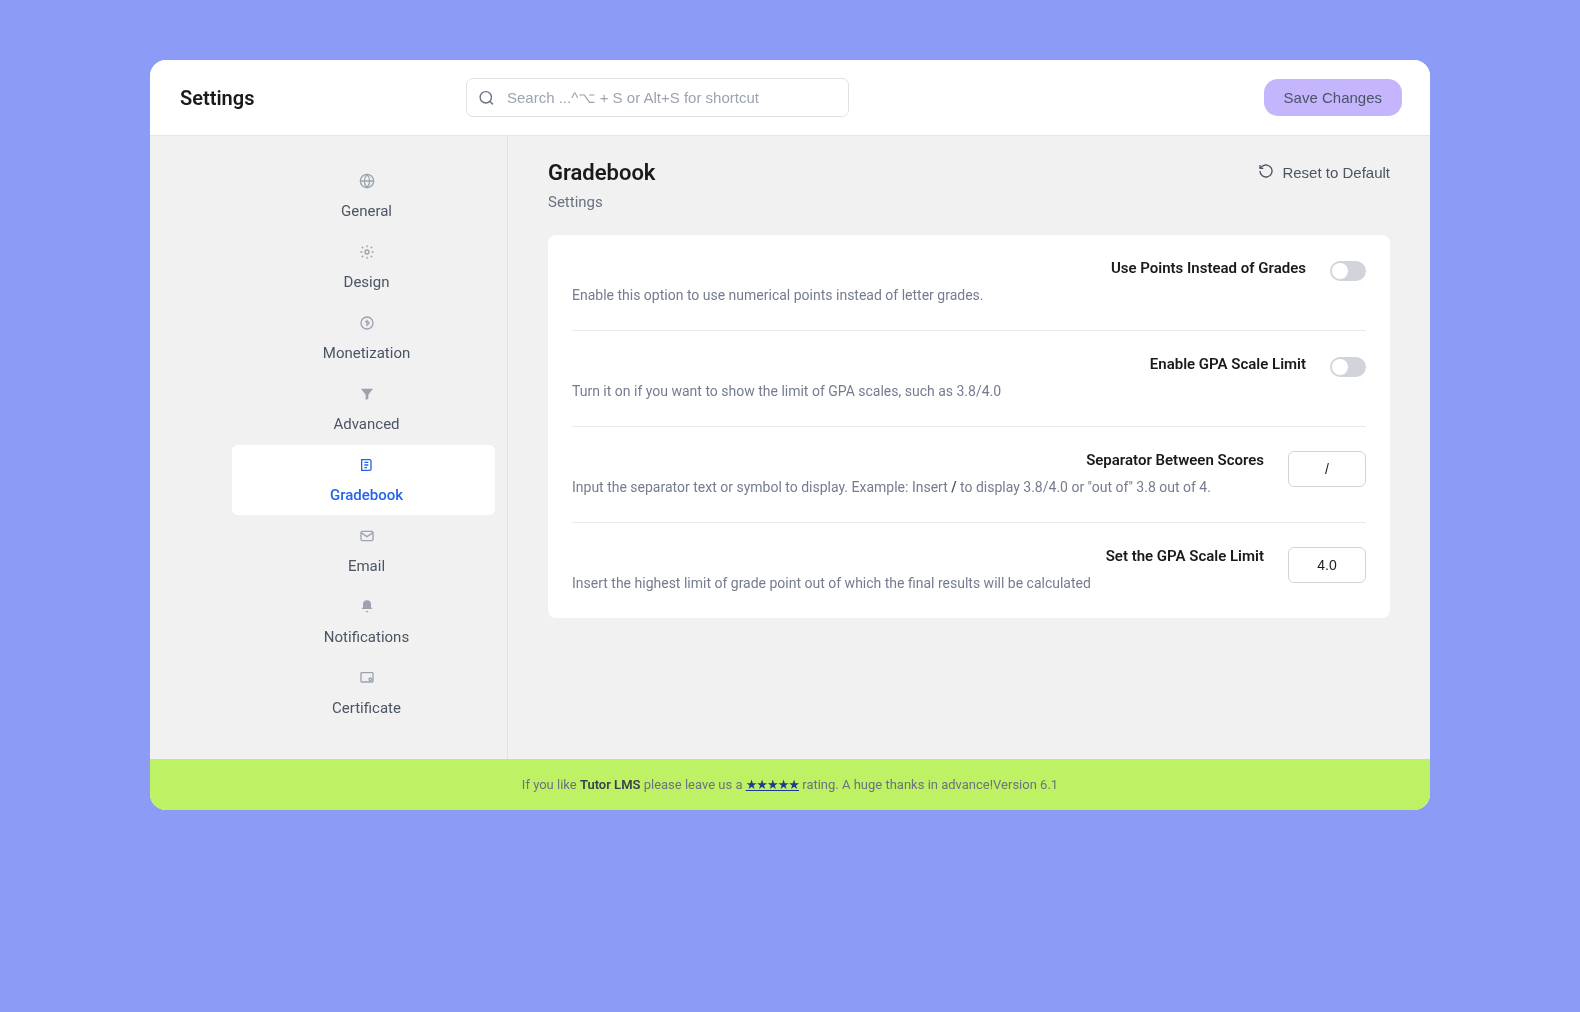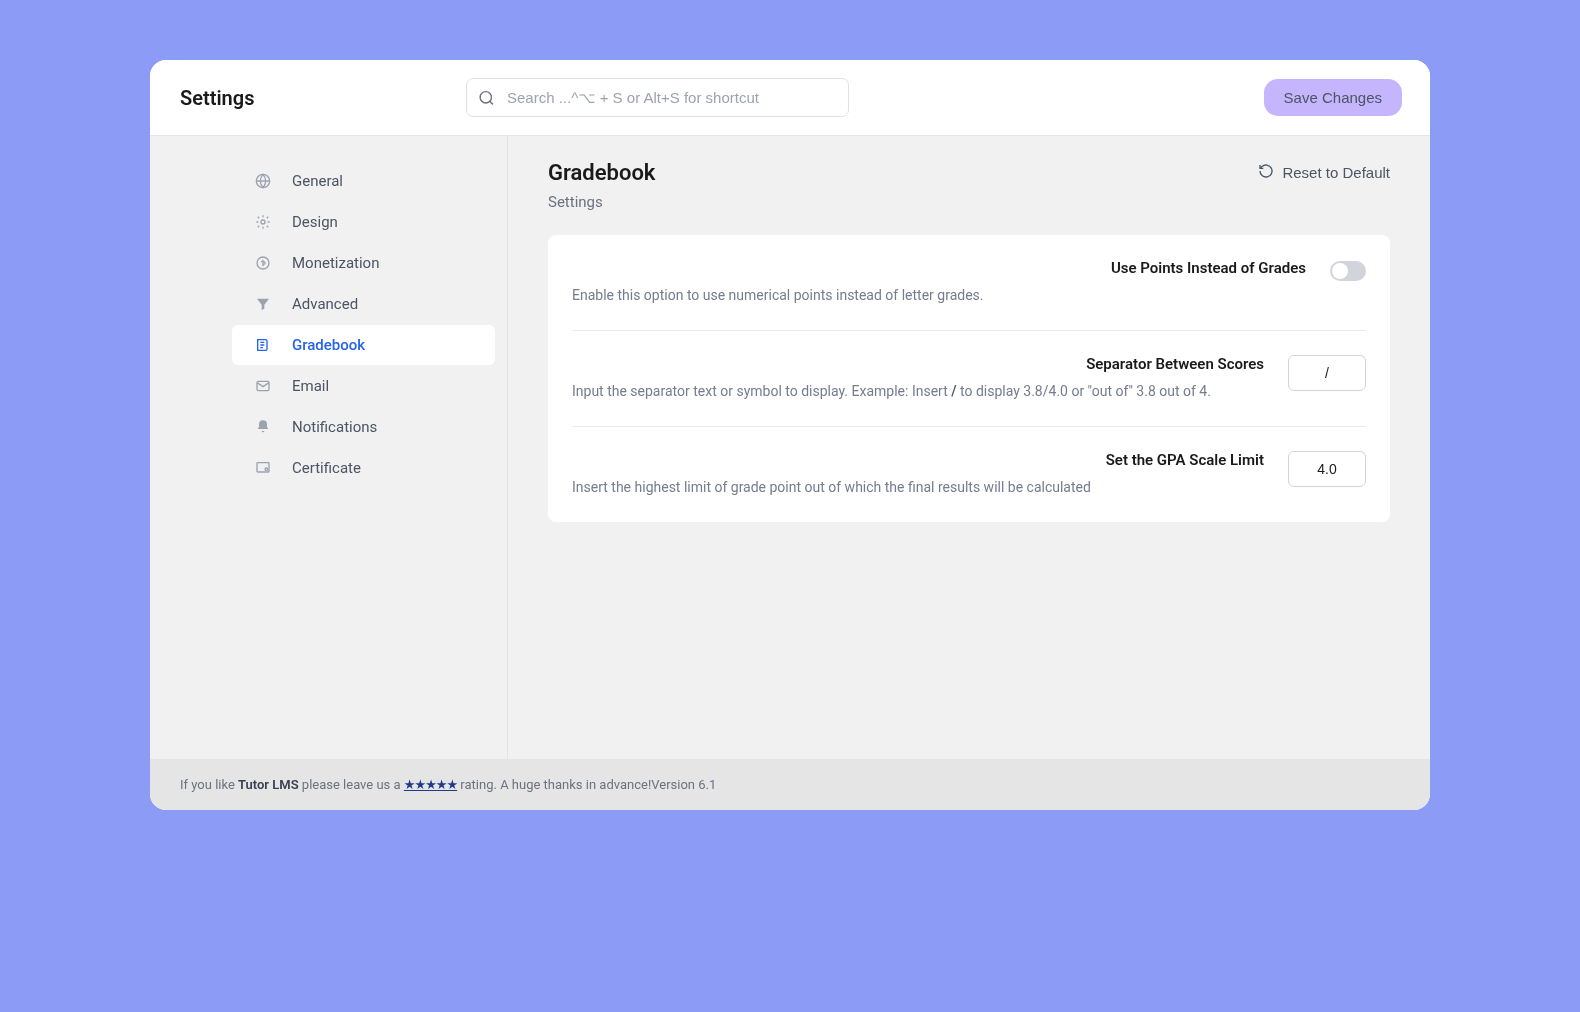--- a/index.html
+++ b/index.html
@@ -83,27 +83,28 @@
     }
     .sidebar {
       width: 276px;
       padding: 24px 12px 24px 0;
       border-right: 1px solid #e2e2e4;
       margin-left: 82px;
     }
     .sidebar-item {
       display: flex;
       align-items: center;
-      gap: 20px;
+      gap: 12px;
       padding: 11px 16px 11px 22px;
       cursor: pointer;
       color: #4b5563;
       font-size: 15px;
       border-radius: 6px;
       margin: 1px 0;
+      flex-direction: column;
     }
     .sidebar-item.active {
       background: #fff;
       color: #2563eb;
       font-weight: 500;
     }
     .sidebar-item .icon {
       width: 18px;
       height: 18px;
       display: flex;
@@ -206,23 +207,23 @@
       border-radius: 6px;
       font-size: 14px;
       text-align: center;
       color: #1a1a1a;
       flex-shrink: 0;
     }
     .footer {
       padding: 18px 30px;
       color: #6b7280;
       font-size: 13px;
-      background: #e5e5e5;
-      display: flex;
-      justify-content: flex-start;
+      background: #bef264;
+      display: flex;
+      justify-content: center;
       align-items: center;
     }
     .footer .bold {
       font-weight: 600;
       color: #374151;
     }
     .stars {
       color: #1e3a8a;
       letter-spacing: -1px;
       text-decoration: underline;
@@ -342,20 +343,29 @@
         <div class="setting-row">
           <div class="setting-info">
             <div class="setting-title">Use Points Instead of Grades</div>
             <div class="setting-desc">Enable this option to use numerical points instead of letter grades.</div>
           </div>
           <div class="toggle">
             <div class="toggle-knob"></div>
           </div>
         </div>
 
+        <div class="setting-row">
+          <div class="setting-info">
+            <div class="setting-title">Enable GPA Scale Limit</div>
+            <div class="setting-desc">Turn it on if you want to show the limit of GPA scales, such as 3.8/4.0</div>
+          </div>
+          <div class="toggle">
+            <div class="toggle-knob"></div>
+          </div>
+        </div>
 
         <div class="setting-row">
           <div class="setting-info">
             <div class="setting-title">Separator Between Scores</div>
             <div class="setting-desc">
               <span>Input the separator text or symbol to display. Example: Insert </span><span class="bold">/</span><span> to display 3.8/4.0 or "out of" 3.8 out of 4.</span>
             </div>
           </div>
           <input class="text-input" value="/" style="">
         </div>

